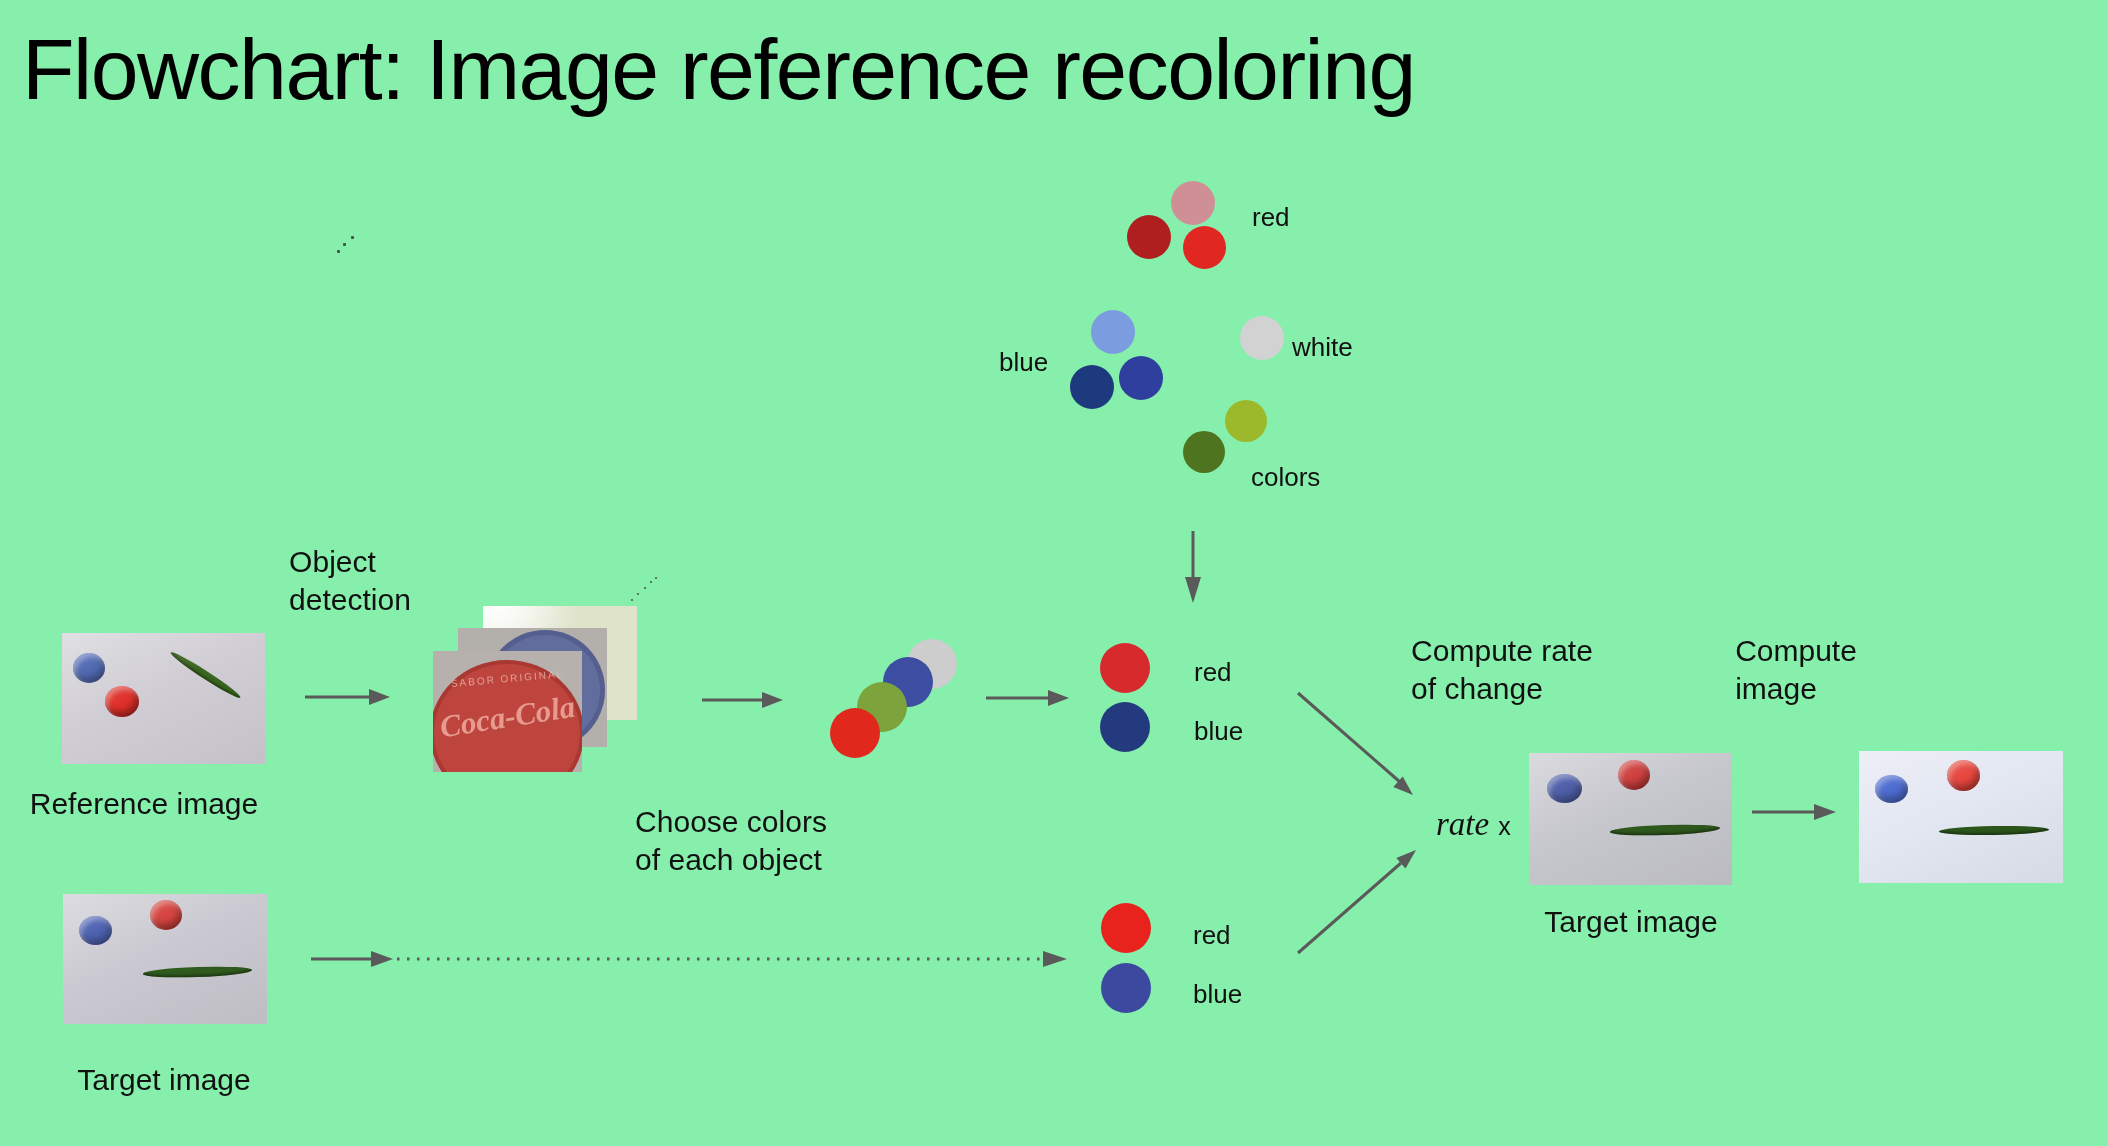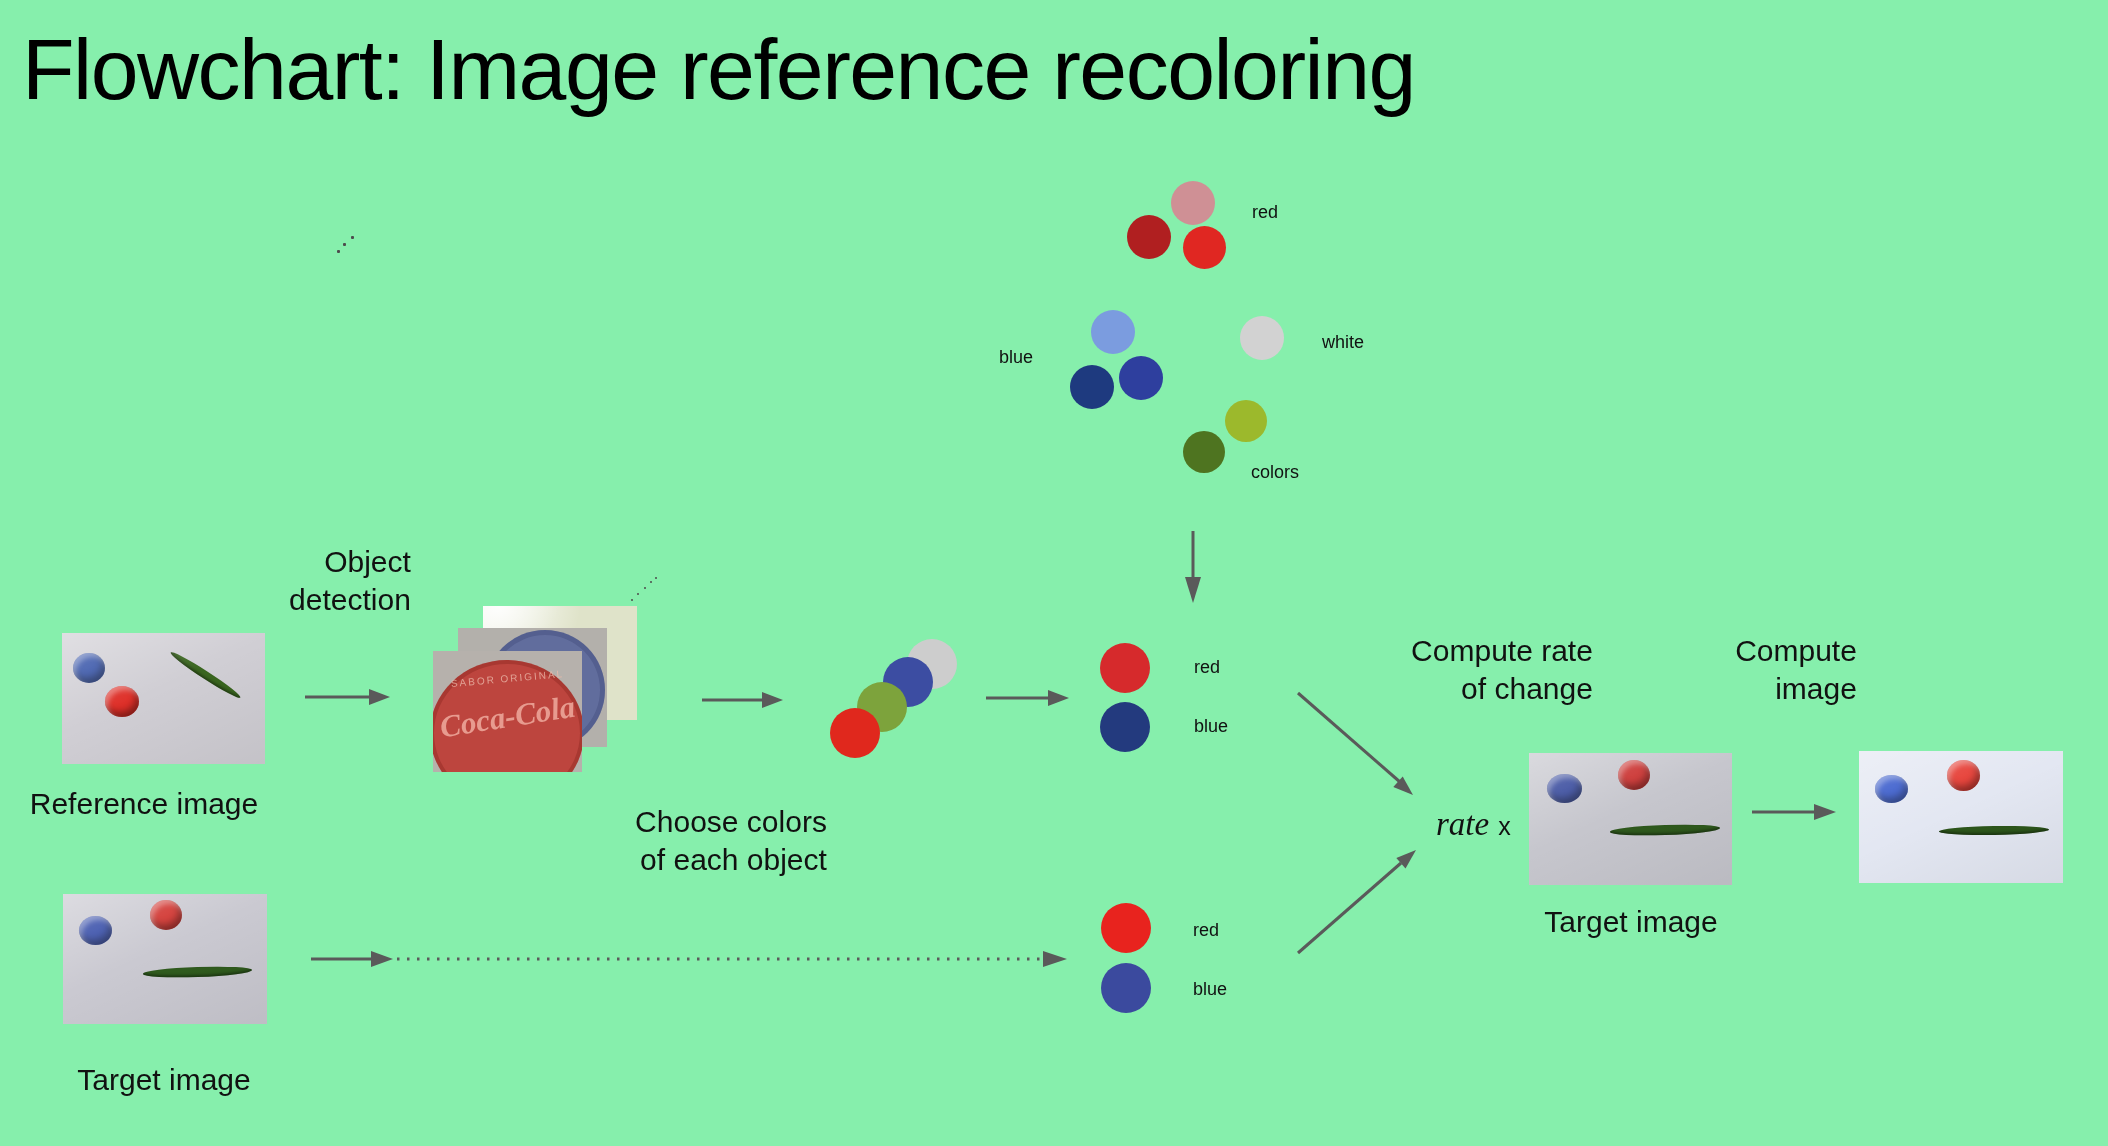--- a/index.html
+++ b/index.html
@@ -1,21 +1,21 @@
 <!DOCTYPE html>
 <html><head>
 <meta charset="utf-8">
 <style>
   html,body{margin:0;padding:0;background:#fff}
   .canvas{position:relative;width:2108px;height:1146px;background:#86efac;overflow:hidden;
           font-family:"Liberation Sans",sans-serif;color:#111}
   .title{position:absolute;left:22px;top:20px;font-size:86px;letter-spacing:-1.5px;white-space:nowrap;color:#000}
   .dot{position:absolute;border-radius:50%}
-  .clabel{position:absolute;font-size:18px;white-space:nowrap}
-  .step{position:absolute;font-size:30px;line-height:1.28;text-align:right;transform:translateX(-50%);white-space:nowrap}
+  .clabel{position:absolute;font-size:26px;white-space:nowrap}
+  .step{position:absolute;font-size:30px;line-height:1.28;text-align:left;transform:translateX(-50%);white-space:nowrap}
   .caption{position:absolute;font-size:30px;transform:translateX(-50%);white-space:nowrap}
   .photo{position:absolute;overflow:hidden}
   .photo::after{content:"";position:absolute;inset:0;z-index:2;pointer-events:none;
       background:linear-gradient(155deg,rgba(255,255,255,.35),rgba(255,255,255,0) 45%,rgba(0,0,0,.06))}
   .cap{position:absolute;border-radius:50%;z-index:1;
       box-shadow:inset 3px 4px 5px rgba(255,255,255,.35),inset -3px -5px 7px rgba(0,0,0,.4)}
   .chili{position:absolute;border-radius:50%;z-index:1;box-shadow:inset 0 -2px 3px rgba(0,0,0,.4)}
   .arrow{position:absolute}
   .fdot{position:absolute;width:3px;height:3px;background:#4d4d4d;border-radius:1px}
   .det{position:absolute;overflow:hidden}
@@ -58,21 +58,21 @@
     <div class="dot" style="left: 1127px; top: 215px; width: 44px; height: 44px; background: rgb(176, 31, 32);"></div>
     <div class="dot" style="left: 1183px; top: 226px; width: 43px; height: 43px; background: rgb(224, 39, 34);"></div>
     <div class="dot" style="left: 1091px; top: 310px; width: 44px; height: 44px; background: rgb(123, 156, 223);"></div>
     <div class="dot" style="left: 1070px; top: 365px; width: 44px; height: 44px; background: rgb(30, 58, 127);"></div>
     <div class="dot" style="left: 1119px; top: 356px; width: 44px; height: 44px; background: rgb(46, 63, 158);"></div>
     <div class="dot" style="left: 1240px; top: 316px; width: 44px; height: 44px; background: rgb(210, 210, 210);"></div>
     <div class="dot" style="left: 1225px; top: 400px; width: 42px; height: 42px; background: rgb(156, 185, 44);"></div>
     <div class="dot" style="left: 1183px; top: 431px; width: 42px; height: 42px; background: rgb(78, 116, 32);"></div>
     <div class="clabel" style="left:1252px;top:202px">red</div>
     <div class="clabel" style="left:999px;top:347px">blue</div>
-    <div class="clabel" style="left:1322px;top:332px">white</div>
+    <div class="clabel" style="left:1292px;top:332px">white</div>
     <div class="clabel" style="left:1251px;top:462px">colors</div>
   </div>
 
   <div class="step" style="left:350px;top:543px">
     <div>Object</div>
     <div>detection</div>
   </div>
   <div class="step" style="left:1502px;top:632px">
     <div>Compute rate</div>
     <div>of change</div>

